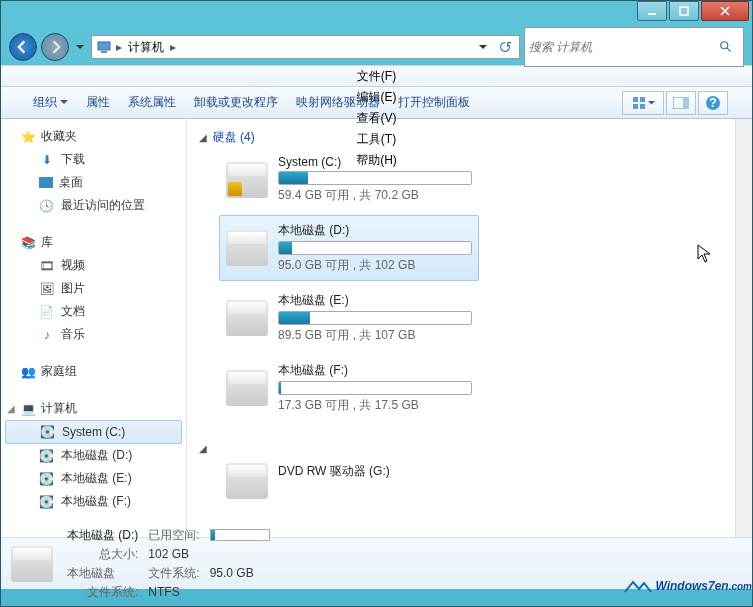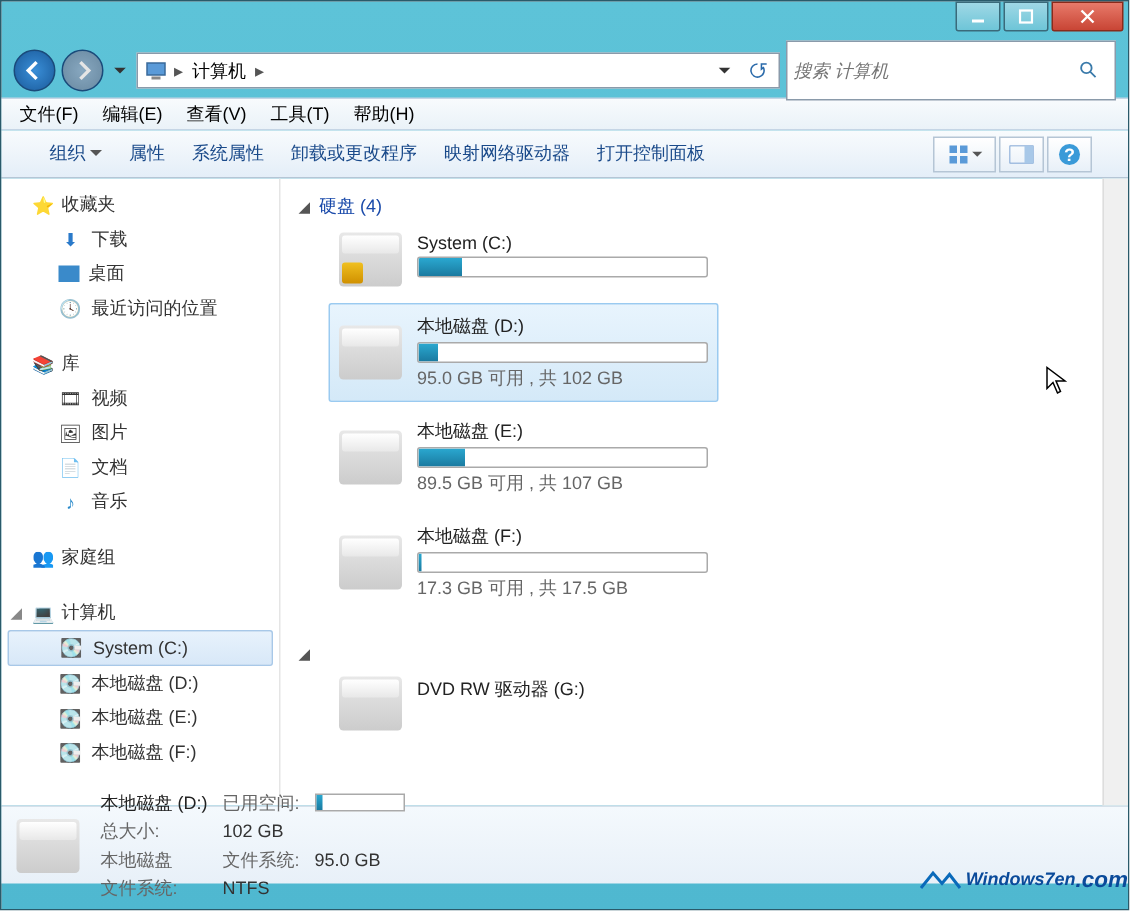--- a/index.html
+++ b/index.html
@@ -14,21 +14,21 @@
 .navbtn.disabled { background: radial-gradient(#88a8c0, #6888a0); }
 .dropdown-arrow { width: 14px; height: 22px; display: flex; align-items: center; justify-content: center; }
 .addressbar { flex: 1; height: 24px; background: #fff; border: 1px solid #8a9aaa; display: flex; align-items: center; padding: 0 4px; gap: 4px; }
 .addressbar .ab-icon { width: 16px; height: 16px; }
 .addressbar .crumb { padding: 0 2px; }
 .addressbar .sep { color: #555; }
 .ab-right { display: flex; gap: 2px; margin-left: auto; }
 .ab-btn { width: 20px; height: 20px; display: flex; align-items: center; justify-content: center; }
 .searchbox { width: 220px; height: 40px; background: #fff; border: 1px solid #8a9aaa; display: flex; align-items: center; padding: 0 4px; }
 .searchbox input { border: none; outline: none; width: 190px; color: #666; font-style: italic; }
-.menubar { height: 22px; background: linear-gradient(#f8fbfd, #eaf2f8); border-top: 1px solid #c5d5e5; border-bottom: 1px solid #c5d5e5; display: flex; align-items: center; padding: 0 4px; }
+.menubar { height: 22px; background: linear-gradient(#f8fbfd, #eaf2f8); border-top: 1px solid #c5d5e5; border-bottom: 1px solid #c5d5e5; display: flex; align-items: center; padding: 0 4px; flex-direction: column; }
 .menubar span { padding: 2px 8px; }
 .cmdbar { height: 32px; background: linear-gradient(#f8fbfd, #e4eef8); border-bottom: 1px solid #b5c5d5; display: flex; align-items: center; padding: 0 24px; gap: 2px; }
 .cmdbar .cmd { padding: 4px 8px; color: #1a4a8a; display: flex; align-items: center; gap: 3px; }
 .cmdbar .spacer { flex: 1; }
 .cmdbar .iconbtn { width: 30px; height: 24px; border: 1px solid #b5c5d5; background: linear-gradient(#fff,#e8f0f8); display: flex; align-items: center; justify-content: center; gap: 2px; }
 .cmdbar .iconbtn.split { width: 42px; }
 .body { display: flex; height: 418px; background: #fff; }
 .nav { width: 186px; border-right: 1px solid #e5e5e5; overflow-y: auto; padding: 6px 0; }
 .navgrp { margin-bottom: 14px; }
 .navhdr { display: flex; align-items: center; gap: 4px; padding: 3px 8px 3px 20px; font-weight: normal; color: #333; position: relative; }
@@ -49,21 +49,21 @@
 .drvicon.dvd::before { content:'DVD'; position:absolute; top:4px; left:4px; font-size:7px; background:#555; color:#fff; padding:0 2px; border-radius:2px; }
 .drvinfo { flex: 1; display: flex; flex-direction: column; gap: 2px; }
 .drvname { color: #222; }
 .drvbar { height: 14px; border: 1px solid #aaa; background: #fff; border-radius: 2px; overflow: hidden; }
 .drvfill { height: 100%; background: linear-gradient(#2aa8d0, #1a7aa0); }
 .drvtext { color: #666; }
 .cursor { position: absolute; right: 22px; top: 125px; }
 .details { height: 52px; border-top: 1px solid #d5e0ea; background: linear-gradient(#f4f9fd, #e8f0f8); display: flex; align-items: center; padding: 4px 10px; gap: 14px; }
 .details .dicon { width: 42px; height: 36px; }
 .details .dgrid { display: grid; grid-template-columns: auto auto auto auto; column-gap: 10px; row-gap: 2px; align-items: center; }
-.details .dlbl { color: #666; }
+.details .dlbl { color: #666; text-align: right; }
 .details .dval { color: #333; }
 .details .dbar { width: 60px; height: 12px; border:1px solid #aaa; background:#fff; }
 .details .dbar > div { height:100%; background: linear-gradient(#2aa8d0,#1a7aa0); width: 7%; }
 .watermark { position: absolute; right: 0; bottom: 8px; font-family: Arial; font-style: italic; font-weight: bold; font-size: 22px; color: #0a4a9a; display: flex; align-items: center; }
 .scrollbar-v { width: 17px; background: #f0f0f0; border-left: 1px solid #ddd; }
 </style>
 </head>
 <body>
 
 <div class="window">
@@ -258,20 +258,21 @@
             <span>硬盘 (4)</span>
           </div>
         <div class="drives">
           <div class="drive">
             <div class="drvicon system"></div>
             <div class="drvinfo">
               <div class="drvname">System (C:)</div>
               <div class="drvbar">
                   <div class="drvfill" style="width:15%"></div>
                 </div>
+              <div class="drvtext">59.4 GB 可用 , 共 70.2 GB</div>
             </div>
           </div>
           <div class="drive selected">
             <div class="drvicon"></div>
             <div class="drvinfo">
               <div class="drvname">本地磁盘 (D:)</div>
               <div class="drvbar">
                   <div class="drvfill" style="width:7%"></div>
                 </div>
               <div class="drvtext">95.0 GB 可用 , 共 102 GB</div>
@@ -335,16 +336,16 @@
       <span class="dval">95.0 GB</span>
       <span></span>
       <span class="dlbl">文件系统:</span>
       <span class="dval">NTFS</span>
     </div>
     <div class="watermark">
       <svg width="36" height="24" viewBox="0 0 36 24" style="margin-right:-4px">
           <path d="M2 18l8-10 6 7 5-6 7 9" fill="none" stroke="#0a6aba" stroke-width="2"></path>
         </svg>
       <span>Windows7en</span>
-        <span style="font-size:15px;vertical-align:super">.com</span>
+        <span style="font-size:10px;vertical-align:super">.com</span>
     </div>
   </div>
 </div>
 
 </body></html>

